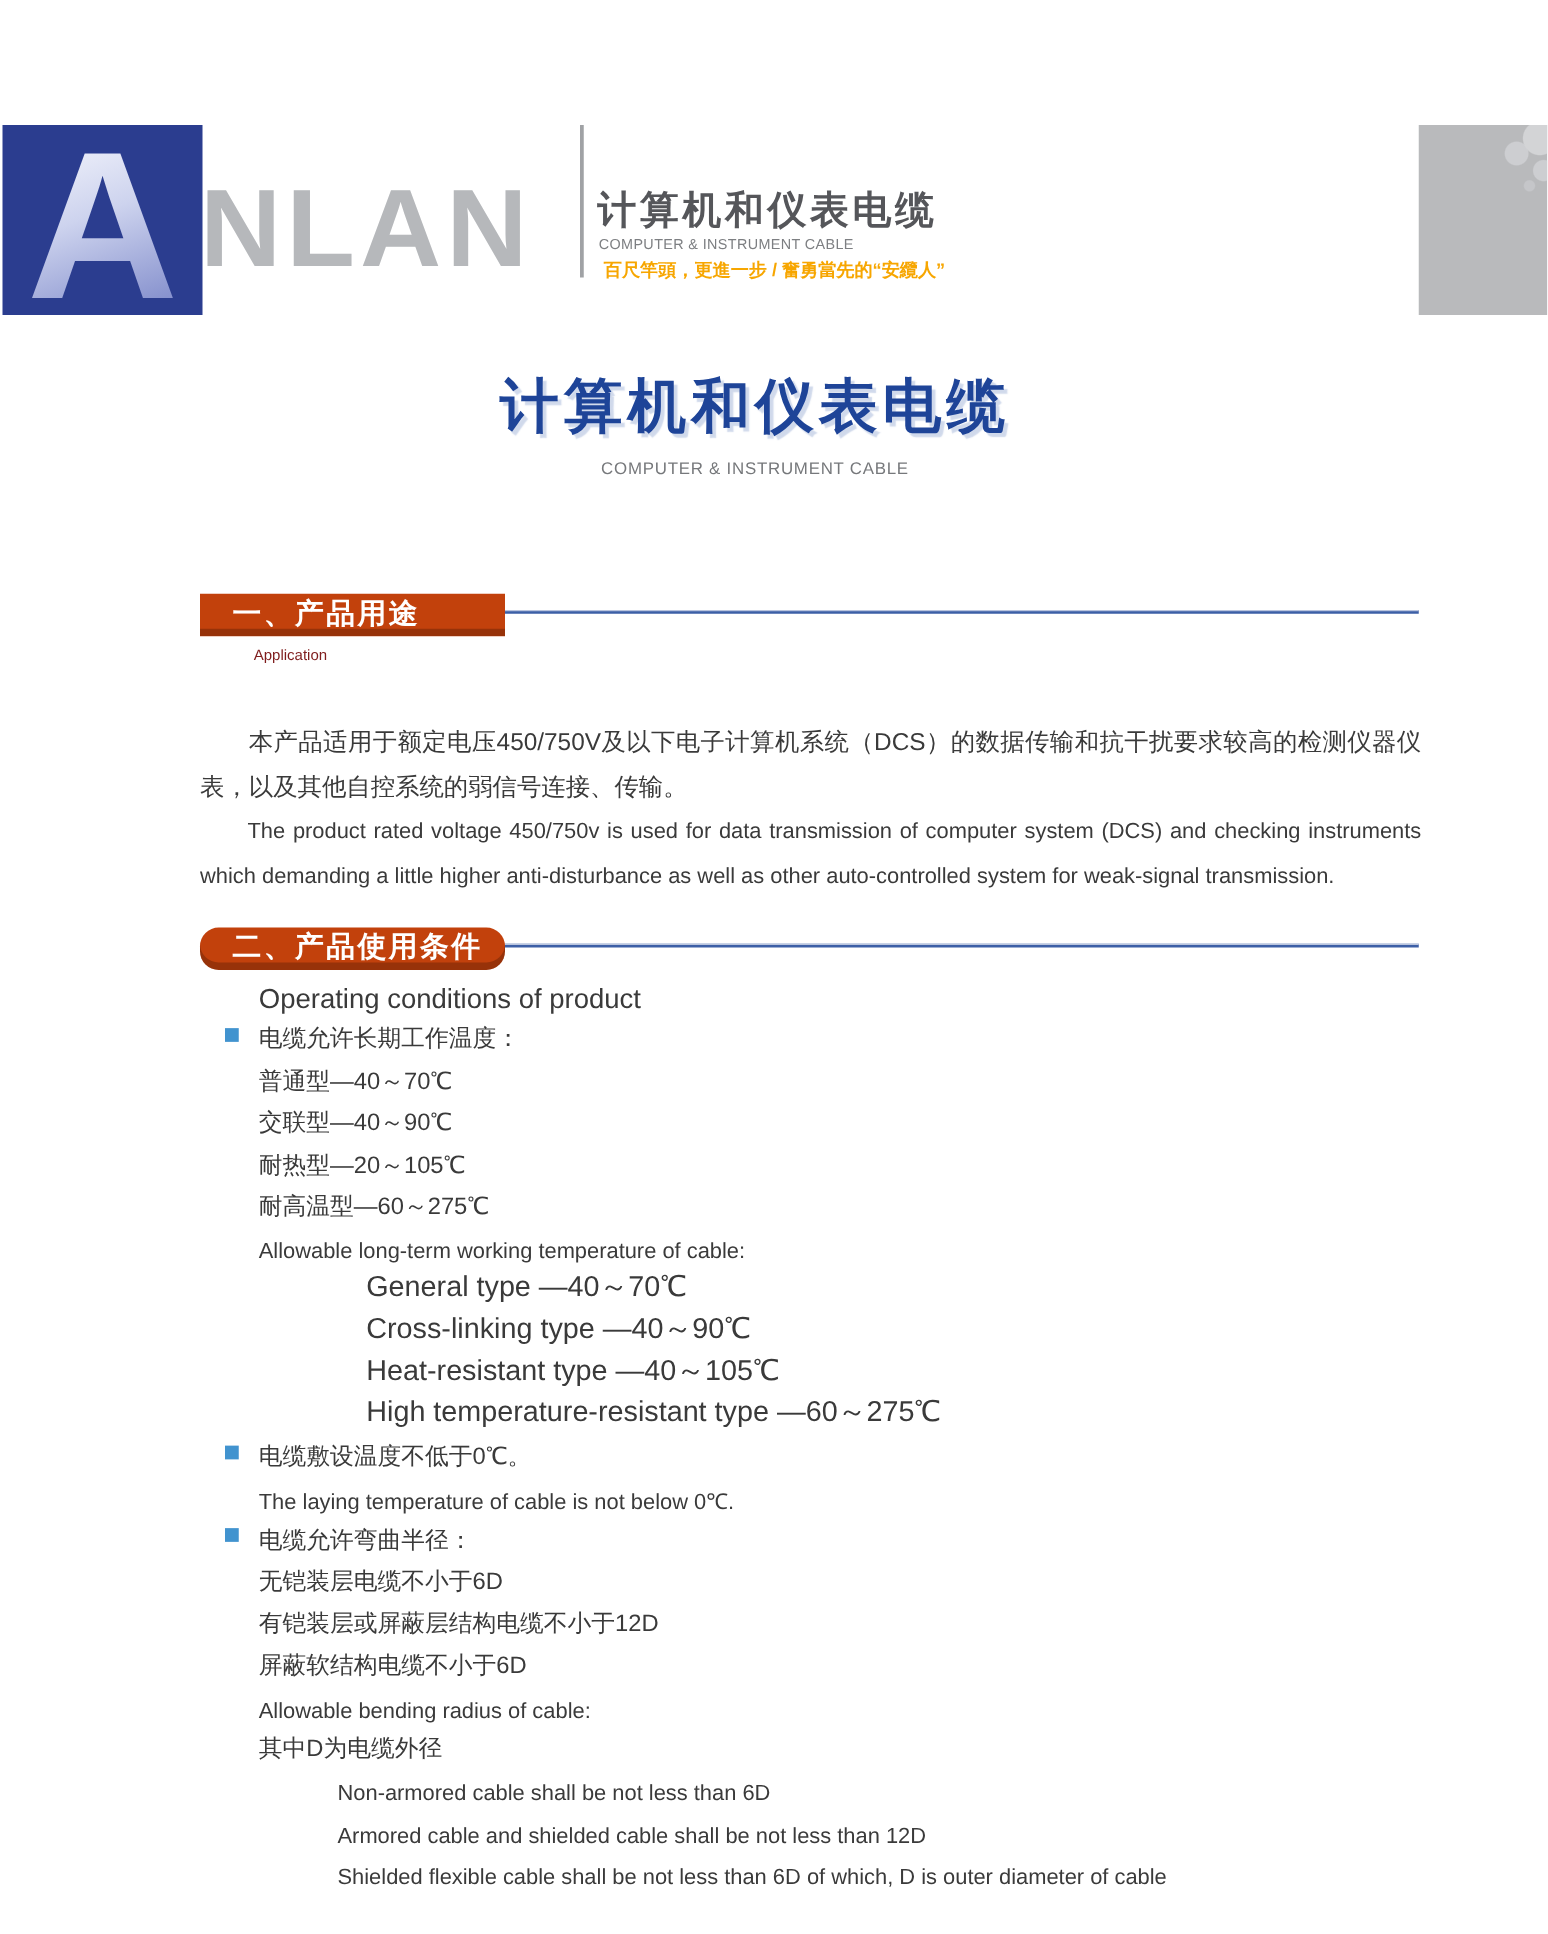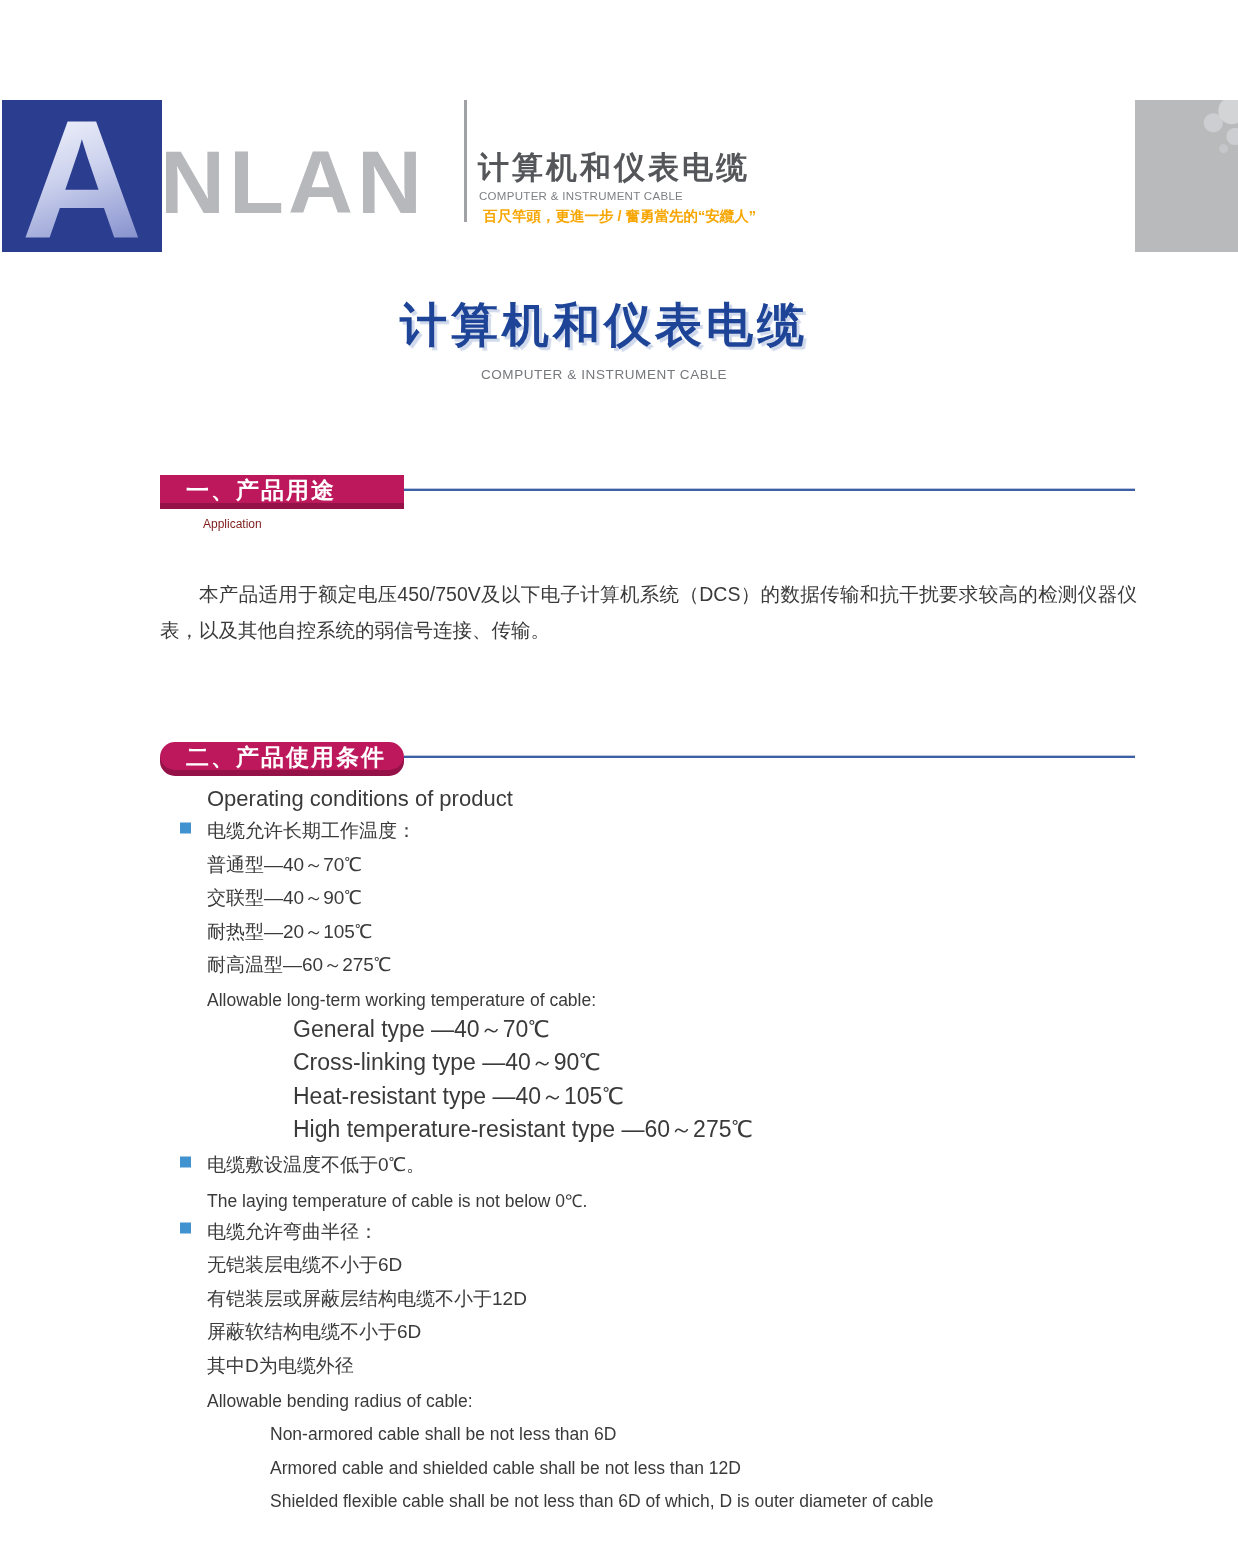--- a/index.html
+++ b/index.html
@@ -48,21 +48,21 @@
   .page-title-wrap { position:absolute; left:0; top:294px; width:1208px; text-align:center; }
   .page-title-cn {
     font-size:47px; font-weight:700; color:#1e4498; letter-spacing:4px;
     text-shadow:3px 3px 1px rgba(150,170,210,0.45); margin:0;
   }
   .page-title-en { margin-top:10px; font-size:13.5px; color:#76787b; letter-spacing:0.6px; }
 
   
   .section-box {
     position:absolute; left:160px; width:244px; height:34px; box-sizing:border-box;
-    background:#be185d; box-shadow:inset 0 -6px 0 rgba(0,0,0,0.22);
+    background:#c2410c; box-shadow:inset 0 -6px 0 rgba(0,0,0,0.22);
     color:#ffffff; font-size:23px; font-weight:700; letter-spacing:2px;
     line-height:31px; padding-left:26px;
   }
   .section-rule {
     position:absolute; left:404px; width:731px; height:2px;
     background:#3c5fa6; border-top:1px solid #b9c4de;
   }
   .box-s1 { top:475px; } .rule-s1 { top:488px; }
   .box-s2 { top:742px;border-radius:15px; } .rule-s2 { top:755px; }
 
@@ -110,20 +110,21 @@
 
   <div class="page-title-wrap">
     <div class="page-title-cn">计算机和仪表电缆</div>
     <div class="page-title-en">COMPUTER &amp; INSTRUMENT CABLE</div>
   </div>
 
   <div class="section-box box-s1">一、产品用途</div>
   <div class="section-rule rule-s1"></div>
   <div class="sub-s1">Application</div>
   <p class="para-cn">本产品适用于额定电压450/750V及以下电子计算机系统（DCS）的数据传输和抗干扰要求较高的检测仪器仪表，以及其他自控系统的弱信号连接、传输。</p>
+  <p class="para-en">The product rated voltage 450/750v is used for data transmission of computer system (DCS) and checking instruments which demanding a little higher anti-disturbance as well as other auto-controlled system for weak-signal transmission.</p>
 
   <div class="section-box box-s2">二、产品使用条件</div>
   <div class="section-rule rule-s2"></div>
   <div class="sub-s2">Operating conditions of product</div>
 
   <div class="cond-list">
       <div class="cond-row bullet">
         <span class="bullet-sq"></span>
         <span>电缆允许长期工作温度：</span>
       </div>
@@ -167,25 +168,25 @@
       </div>
       <div class="cond-row cn">
         <span>无铠装层电缆不小于6D</span>
       </div>
       <div class="cond-row cn">
         <span>有铠装层或屏蔽层结构电缆不小于12D</span>
       </div>
       <div class="cond-row cn">
         <span>屏蔽软结构电缆不小于6D</span>
       </div>
+      <div class="cond-row en">
+        <span>Allowable bending radius of cable:</span>
+      </div>
       <div class="cond-row cn">
         <span>其中D为电缆外径</span>
-      </div>
-      <div class="cond-row en">
-        <span>Allowable bending radius of cable:</span>
       </div>
       <div class="cond-row en-indent2">
         <span>Non-armored cable shall be not less than 6D</span>
       </div>
       <div class="cond-row en-indent2">
         <span>Armored cable and shielded cable shall be not less than 12D</span>
       </div>
       <div class="cond-row en-indent2">
         <span>Shielded flexible cable shall be not less than 6D of which, D is outer diameter of cable</span>
       </div>

